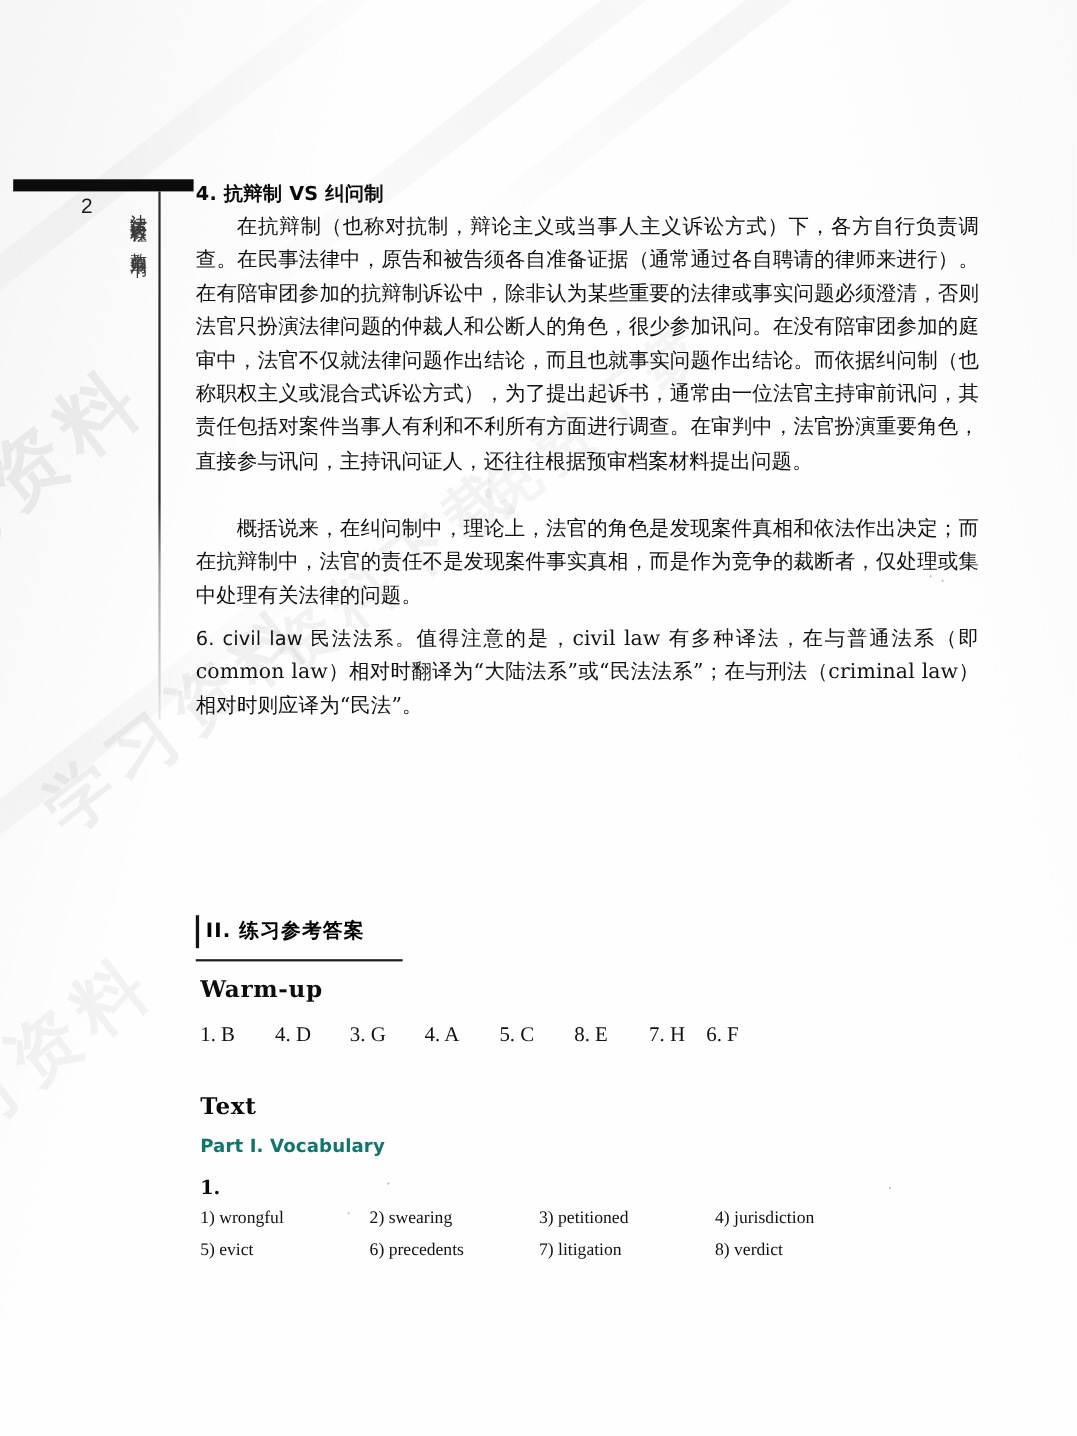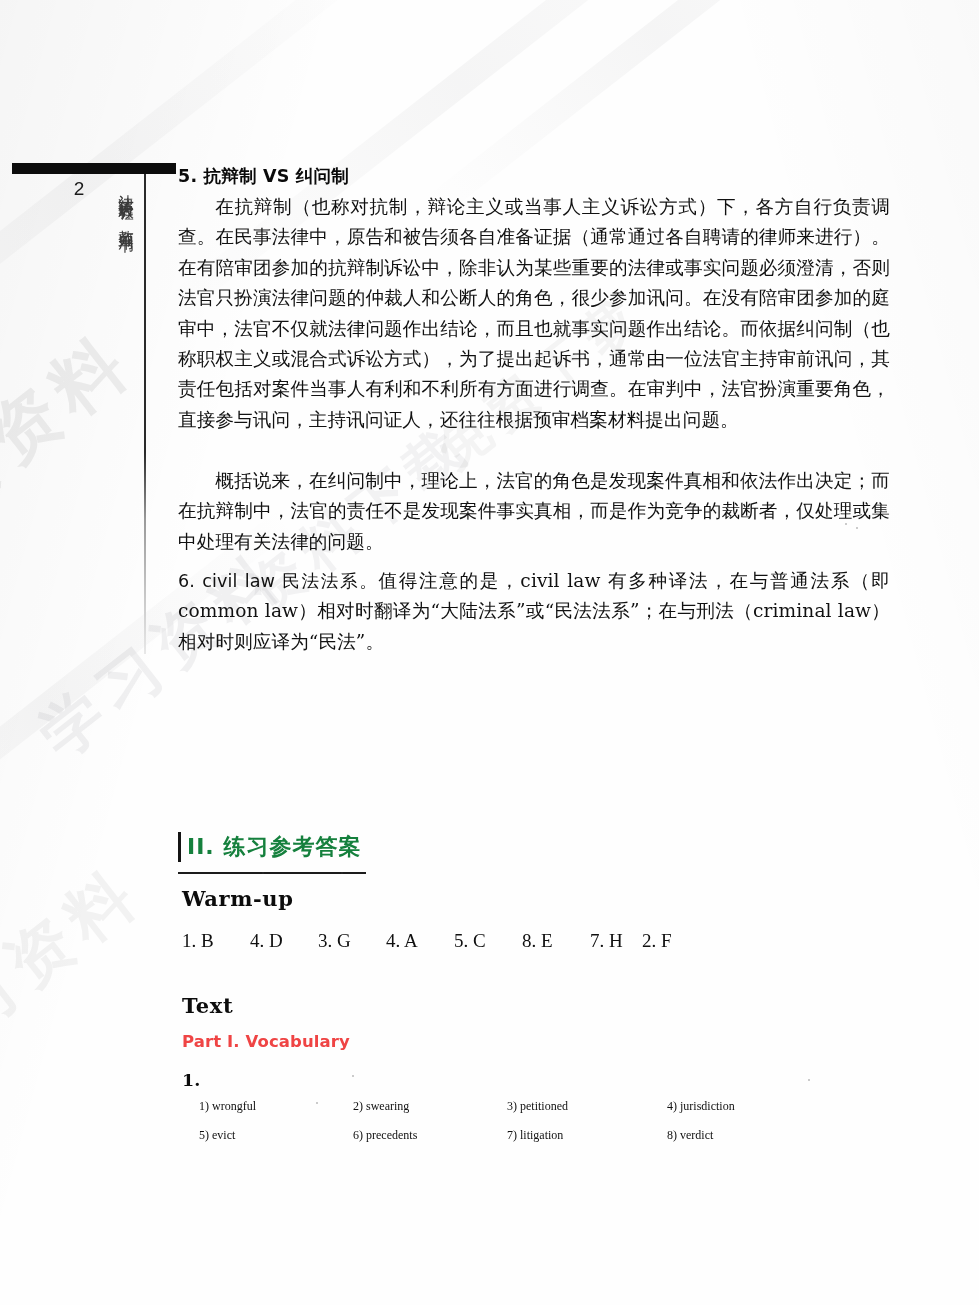--- a/index.html
+++ b/index.html
@@ -168,22 +168,22 @@
   
   .key-head-wrap {
     position: absolute;
     left: 178px;
     top: 832px;
     width: 200px;
   }
   .key-head {
     font-family: "DejaVu Sans", sans-serif;
     font-weight: 700;
-    font-size: 22px;
-    color: #15803d;
+    font-size: 18px;
+    color: #000000;
     letter-spacing: 1px;
     padding-left: 6px;
     border-left: 3px solid #141414;
     line-height: 30px;
   }
   .key-rule {
     position: absolute;
     left: 178px;
     top: 872px;
     width: 188px;
@@ -197,21 +197,21 @@
     font-weight: 700;
     font-size: 21px;
     color: #0c0c0c;
     letter-spacing: 0.6px;
   }
   .sub-head-sans {
     position: absolute;
     font-family: "DejaVu Sans", "Liberation Sans", sans-serif;
     font-weight: 700;
     font-size: 16.5px;
-    color: #ef4444;
+    color: #0f766e;
     letter-spacing: 0.1px;
   }
   .num-head {
     position: absolute;
     font-family: "DejaVu Serif", "Liberation Serif", serif;
     font-weight: 700;
     font-size: 17.5px;
     color: #0c0c0c;
   }
 
@@ -228,24 +228,23 @@
     display: inline-block;
     width: 68px;
   }
   .answer-row .ai:last-child { width: auto; }
 
   .vocab-row {
     position: absolute;
     left: 182px;
     width: 700px;
     font-family: "Liberation Serif", "DejaVu Serif", serif;
-    font-size: 12px;
+    font-size: 16px;
     color: #101010;
     white-space: nowrap;
-    margin-left: 17px;
   }
   .vocab-row .vi {
     display: inline-block;
     width: 154px;
     vertical-align: top;
   }
   .vocab-row .vi:last-child { width: auto; }
 
   
   .speckle {
@@ -276,40 +275,40 @@
     <div class="wm-band wm-b5">学习资料</div>
   </div>
 
   <div id="content">
 
     <div class="header-bar"></div>
     <div class="folio">2</div>
     <div class="running-title">法律英语教程 教师用书</div>
     <div class="margin-rule"></div>
 
-    <div class="col sec-head" style="top:164px;">5. 抗辩制 VS 纠问制</div>
+    <div class="col sec-head" style="top:164px;">4. 抗辩制 VS 纠问制</div>
 
     <div class="col para indent" style="top:466px; width:712px;">概括说来，在纠问制中，理论上，法官的角色是发现案件真相和依法作出决定；而在抗辩制中，法官的责任不是发现案件事实真相，而是作为竞争的裁断者，仅处理或集中处理有关法律的问题。</div>
 
     <div class="col para indent" style="top:192px; width:712px;">在抗辩制（也称对抗制，辩论主义或当事人主义诉讼方式）下，各方自行负责调查。在民事法律中，原告和被告须各自准备证据（通常通过各自聘请的律师来进行）。在有陪审团参加的抗辩制诉讼中，除非认为某些重要的法律或事实问题必须澄清，否则法官只扮演法律问题的仲裁人和公断人的角色，很少参加讯问。在没有陪审团参加的庭审中，法官不仅就法律问题作出结论，而且也就事实问题作出结论。而依据纠问制（也称职权主义或混合式诉讼方式），为了提出起诉书，通常由一位法官主持审前讯问，其责任包括对案件当事人有利和不利所有方面进行调查。在审判中，法官扮演重要角色，直接参与讯问，主持讯问证人，还往往根据预审档案材料提出问题。</div>
 
     <div class="col para" style="top:566px; width:712px;">
       <span class="runin-bold">6. civil law 民法法系。</span><span>值得注意的是，civil law 有多种译法，在与普通法系（即 common law）相对时翻译为“大陆法系”或“民法法系”；在与刑法（criminal law）相对时则应译为“民法”。</span>
     </div>
 
 
     <div class="key-head-wrap">
       <div class="key-head">II. 练习参考答案</div>
     </div>
     <div class="key-rule"></div>
 
     <div class="sub-head-serif" style="left:182px; top:886px;">Warm-up</div>
 
     <div class="answer-row" style="top:930px;">
-      <span class="ai">1. B</span><span class="ai">4. D</span><span class="ai">3. G</span><span class="ai">4. A</span><span class="ai">5. C</span><span class="ai">8. E</span><span class="ai" style="width:52px;">7. H</span><span class="ai">2. F</span>
+      <span class="ai">1. B</span><span class="ai">4. D</span><span class="ai">3. G</span><span class="ai">4. A</span><span class="ai">5. C</span><span class="ai">8. E</span><span class="ai" style="width:52px;">7. H</span><span class="ai">6. F</span>
     </div>
 
     <div class="sub-head-serif" style="left:182px; top:993px;">Text</div>
 
     <div class="sub-head-sans" style="left:182px; top:1032px;">Part I. Vocabulary</div>
 
     <div class="num-head" style="left:182px; top:1070px;">1.</div>
 
     <div class="vocab-row" style="top:1099px;">
       <span class="vi">1) wrongful</span><span class="vi">2) swearing</span><span class="vi" style="width:160px;">3) petitioned</span><span class="vi">4) jurisdiction</span>

